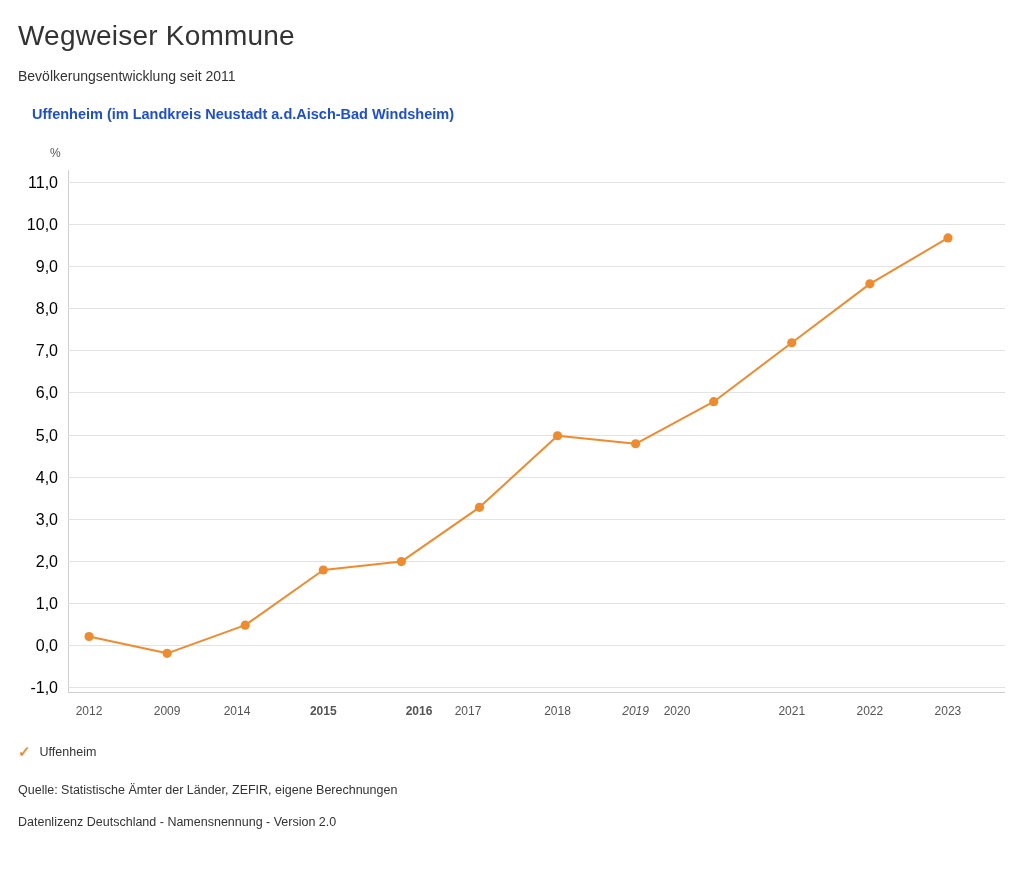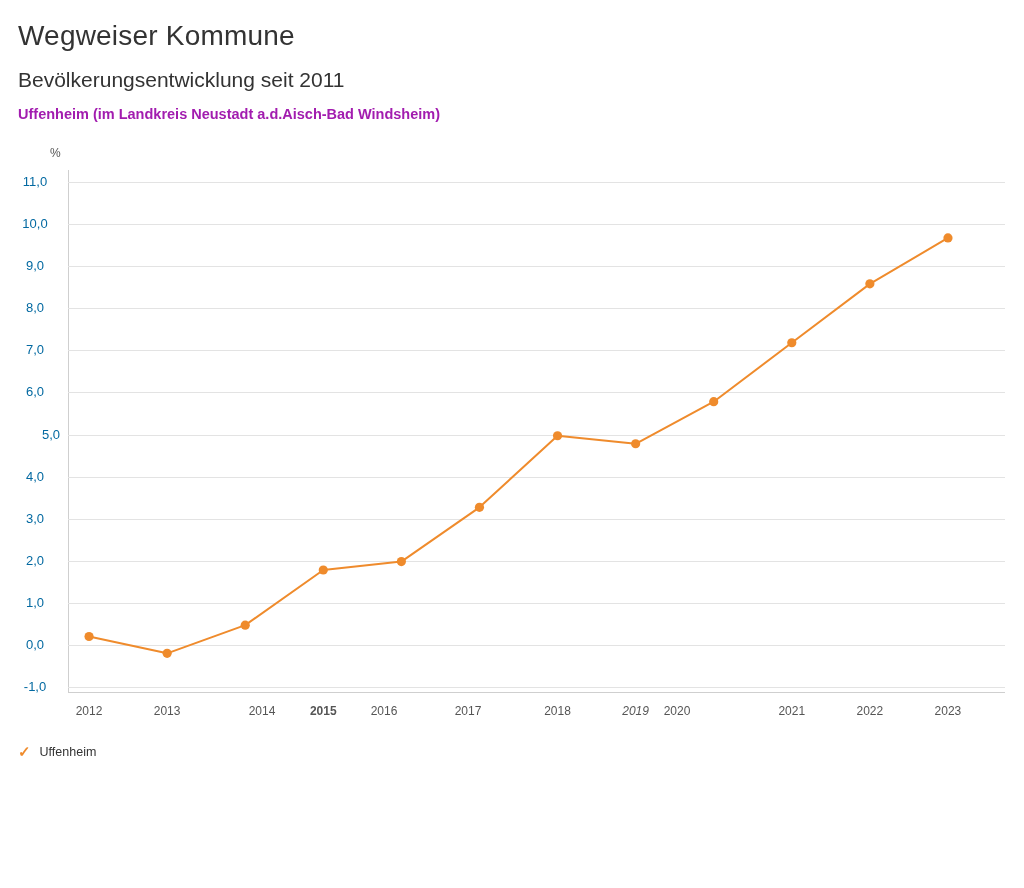--- a/index.html
+++ b/index.html
@@ -27,52 +27,52 @@
     top: 20px;
     font-size: 28px;
     font-weight: normal;
     color: #333333;
     letter-spacing: 0.2px;
   }
   .subtitle {
     position: absolute;
     left: 18px;
     top: 68px;
-    font-size: 21px;
+    font-size: 14px;
     font-weight: normal;
     color: #333333;
   }
   .region {
     position: absolute;
-    left: 18px;
+    left: 32px;
     top: 106px;
     font-size: 14.5px;
     font-weight: bold;
-    color: #a21caf;
+    color: #1d4ed8;
   }
   .unit {
     position: absolute;
     left: 50px;
     top: 146px;
     font-size: 12px;
     color: #555555;
   }
   .gridline {
     position: absolute;
     left: 0;
     width: 937px;
     height: 1px;
     background: #e3e3e3;
   }
   .ylabel {
     position: absolute;
     width: 46px;
-    text-align: center;
-    font-size: 13px;
-    color: #0369a1;
+    text-align: right;
+    font-size: 16px;
+    color: #000000;
   }
   .xaxis {
     position: absolute;
     left: 68px;
     top: 692px;
     width: 937px;
     height: 1px;
     background: #cfcfcf;
   }
   .yaxis {
@@ -157,34 +157,34 @@
       <div class="gridline" style="left: 68px; top: 644.917px;"></div>
       <div class="gridline" style="left: 68px; top: 687px;"></div>
     </div>
   <div id="ylabels-container">
       <div class="ylabel" style="left: 12px; top: 174px;">11,0</div>
       <div class="ylabel" style="left: 12px; top: 216.083px;">10,0</div>
       <div class="ylabel" style="left: 12px; top: 258.167px;">9,0</div>
       <div class="ylabel" style="left: 12px; top: 300.25px;">8,0</div>
       <div class="ylabel" style="left: 12px; top: 342.333px;">7,0</div>
       <div class="ylabel" style="left: 12px; top: 384.417px;">6,0</div>
-      <div class="ylabel" style="left: 28px; top: 426.5px;">5,0</div>
+      <div class="ylabel" style="left: 12px; top: 426.5px;">5,0</div>
       <div class="ylabel" style="left: 12px; top: 468.583px;">4,0</div>
       <div class="ylabel" style="left: 12px; top: 510.667px;">3,0</div>
       <div class="ylabel" style="left: 12px; top: 552.75px;">2,0</div>
       <div class="ylabel" style="left: 12px; top: 594.833px;">1,0</div>
       <div class="ylabel" style="left: 12px; top: 636.917px;">0,0</div>
       <div class="ylabel" style="left: 12px; top: 679px;">-1,0</div>
     </div>
   <div id="xlabels-container">
       <div class="xlabel" style="left: 89.0417px;">2012</div>
-      <div class="xlabel" style="left: 167.125px;">2013</div>
-      <div class="xlabel" style="left: 262px;">2014</div>
+      <div class="xlabel" style="left: 167.125px;">2009</div>
+      <div class="xlabel" style="left: 237px;">2014</div>
       <div class="xlabel" style="left: 323.292px; font-weight: bold;">2015</div>
-      <div class="xlabel" style="left: 384px;">2016</div>
+      <div class="xlabel" style="left: 419px; font-weight: bold;">2016</div>
       <div class="xlabel" style="left: 468px;">2017</div>
       <div class="xlabel" style="left: 557.542px;">2018</div>
       <div class="xlabel" style="left: 635.625px; font-style: italic;">2019</div>
       <div class="xlabel" style="left: 677px;">2020</div>
       <div class="xlabel" style="left: 791.792px;">2021</div>
       <div class="xlabel" style="left: 869.875px;">2022</div>
       <div class="xlabel" style="left: 947.958px;">2023</div>
     </div>
 
   <svg class="svg-layer" viewBox="0 0 1024 888">
@@ -204,15 +204,17 @@
         <circle cx="947.9583333333333" cy="237.97083333333333" r="4.6" fill="#ef8b2c"></circle>
       </g>
   </svg>
 
   <div class="legend">
     <span class="legend-check">✓</span>
     <span>Uffenheim</span>
   </div>
 
   <div class="footnotes">
+    <div class="footnote">Quelle: Statistische Ämter der Länder, ZEFIR, eigene Berechnungen</div>
+    <div class="footnote">Datenlizenz Deutschland - Namensnennung - Version 2.0</div>
   </div>
 
 </div>
 
 </body></html>

